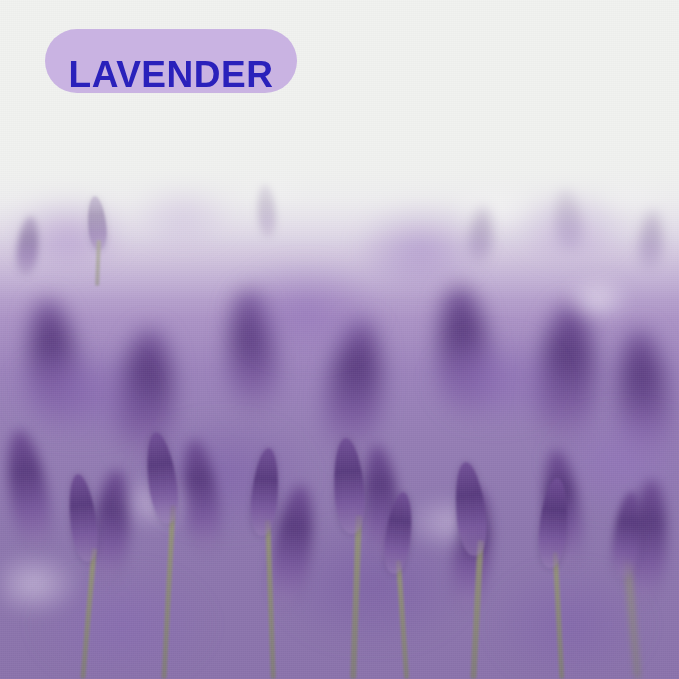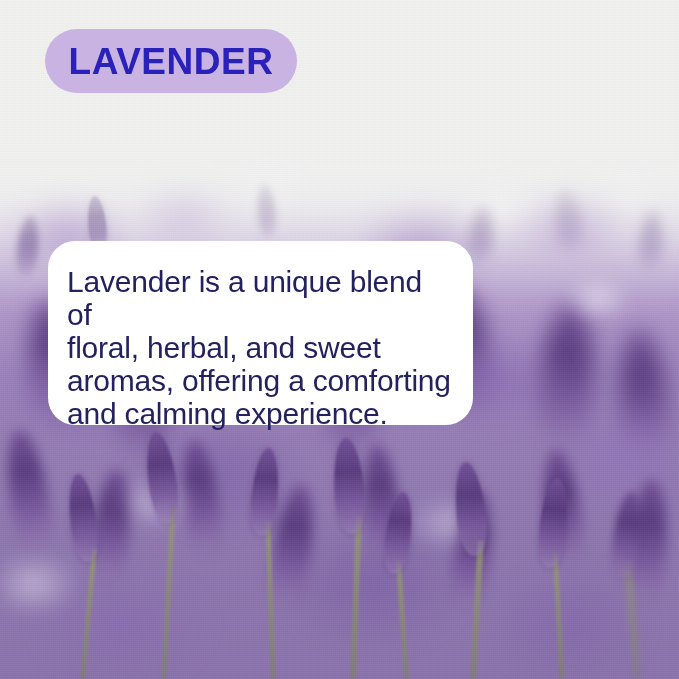--- a/index.html
+++ b/index.html
@@ -135,21 +135,21 @@
   
   .title-badge {
     position: absolute;
     left: 45px;
     top: 29px;
     width: 252px;
     height: 64px;
     border-radius: 32px;
     background: #c9b3e2;
     display: flex;
-    align-items: center;
+    align-items: flex-end;
     justify-content: center;
   }
   .title-badge .title-text {
     font-family: "Liberation Sans", sans-serif;
     font-size: 37px;
     font-weight: bold;
     letter-spacing: 0.5px;
     color: #2a21bb;
     line-height: 1;
     white-space: nowrap;
@@ -251,20 +251,14 @@
 
     <div class="photo-topfade"></div>
     <div class="photo-grain"></div>
   </div>
 
   <div class="title-badge">
     <span class="title-text">LAVENDER</span>
   </div>
 
 
-  <div class="desc-card">
-    <div class="desc-text">Lavender is a unique blend of
-floral, herbal, and sweet
-aromas, offering a comforting
-and calming experience.</div>
-  </div>
 
 </div>
 
 </body></html>

